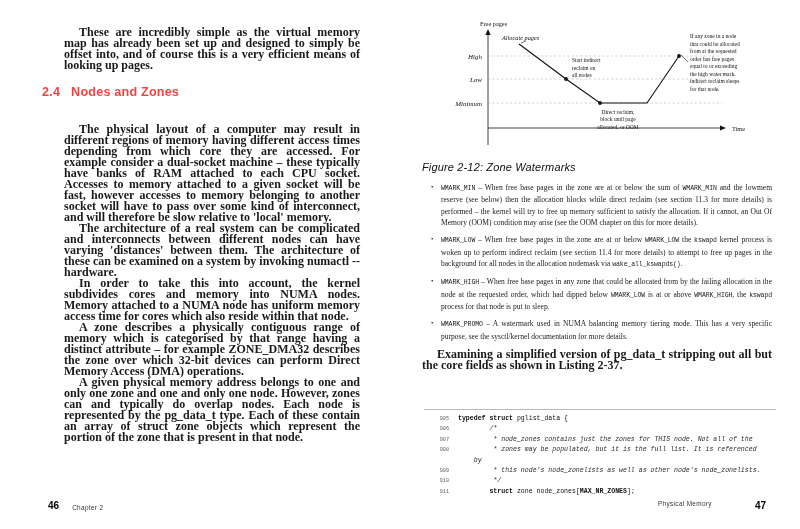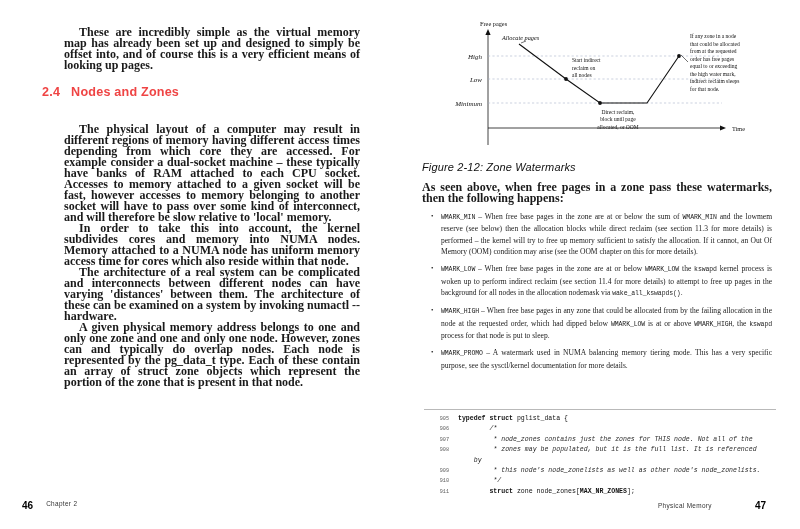--- a/index.html
+++ b/index.html
@@ -152,31 +152,31 @@
   
   .footer {
     position: absolute;
     left: 0;
     bottom: 0;
     width: 800px;
     height: 48px;
   }
   .footer-left {
     position: absolute;
-    left: 22px;
+    left: 48px;
+    bottom: 18px;
+    display: flex;
+    align-items: flex-end;
+  }
+  .footer-right {
+    position: absolute;
+    right: 34px;
     bottom: 18px;
     display: flex;
     align-items: flex-start;
-  }
-  .footer-right {
-    position: absolute;
-    right: 34px;
-    bottom: 18px;
-    display: flex;
-    align-items: center;
     gap: 30px;
   }
   .folio {
     font-family: "Liberation Sans", "DejaVu Sans", sans-serif;
     font-weight: bold;
     font-size: 10px;
     color: #000;
   }
   .runhead {
     font-family: "Liberation Sans", "DejaVu Sans", sans-serif;
@@ -220,22 +220,23 @@
 
     <div class="col col-left">
 
       <p class="body">These are incredibly simple as the virtual memory map has already been set up and designed to simply be offset into, and of course this is a very efficient means of looking up pages.</p>
 
       <h2 class="section">
         <span class="num">2.4</span><span>Nodes and Zones</span>
       </h2>
 
       <p class="body">The physical layout of a computer may result in different regions of memory having different access times depending from which core they are accessed. For example consider a dual-socket machine – these typically have banks of RAM attached to each CPU socket. Accesses to memory attached to a given socket will be fast, however accesses to memory belonging to another socket will have to pass over some kind of interconnect, and will therefore be slow relative to 'local' memory.</p>
+      <p class="body">The architecture of a real system can be complicated and interconnects between different nodes can have varying 'distances' between them. The architecture of these can be examined on a system by invoking numactl --hardware.</p>
       <p class="body">In order to take this into account, the kernel subdivides cores and memory into NUMA nodes. Memory attached to a NUMA node has uniform memory access time for cores which also reside within that node.</p>
-      <p class="body">The architecture of a real system can be complicated and interconnects between different nodes can have varying 'distances' between them. The architecture of these can be examined on a system by invoking numactl --hardware.</p>
+      <p class="body">A zone describes a physically contiguous range of memory which is categorised by that range having a distinct attribute – for example ZONE_DMA32 describes the zone over which 32-bit devices can perform Direct Memory Access (DMA) operations.</p>
       <p class="body">A given physical memory address belongs to one and only one zone and one and only one node. However, zones can and typically do overlap nodes. Each node is represented by the pg_data_t type. Each of these contain an array of struct zone objects which represent the portion of the zone that is present in that node.</p>
 
     </div>
 
     <div class="col col-right">
 
       <div class="figure-wrap">
         <svg class="figure-svg" width="352" height="138" viewBox="0 0 352 138">
 
           <line x1="66" y1="18" x2="66" y2="130" stroke="#111" stroke-width="0.8"></line>
@@ -280,29 +281,29 @@
           <text class="annot-sm" x="268" y="45.5" text-anchor="start">order has free pages</text>
           <text class="annot-sm" x="268" y="53" text-anchor="start">equal to or exceeding</text>
           <text class="annot-sm" x="268" y="60.5" text-anchor="start">the high water mark,</text>
           <text class="annot-sm" x="268" y="68" text-anchor="start">indirect reclaim sleeps</text>
           <text class="annot-sm" x="268" y="75.5" text-anchor="start">for that node.</text>
         </svg>
       </div>
 
       <div class="fig-caption">Figure 2-12:  Zone Watermarks</div>
 
-      <p class="body noindent">As seen above, when free pages in a zone pass these watermarks, then the following happens:</p>
 
       <ul class="bullets">
         <li><span class="mono">WMARK_MIN</span> – When free base pages in the zone are at or below the sum of <span class="mono">WMARK_MIN</span> and the lowmem reserve (see below) then the allocation blocks while <span class="ital">direct reclaim</span> (see section 11.3 for more details) is performed – the kernel will try to free up memory sufficient to satisfy the allocation. If it cannot, an Out Of Memory (OOM) condition may arise (see the OOM chapter on this for more details).</li>
         <li><span class="mono">WMARK_LOW</span> – When free base pages in the zone are at or below <span class="mono">WMARK_LOW</span> the <span class="mono">kswapd</span> kernel process is woken up to perform <span class="ital">indirect reclaim</span> (see section 11.4 for more details) to attempt to free up pages in the background for all nodes in the allocation nodemask via <span class="mono">wake_all_kswapds()</span>.</li>
         <li><span class="mono">WMARK_HIGH</span> – When free base pages in any zone that could be allocated from by the failing allocation in the node at the requested order, which had dipped below <span class="mono">WMARK_LOW</span> is at or above <span class="mono">WMARK_HIGH</span>, the <span class="mono">kswapd</span> process for that node is put to sleep.</li>
         <li><span class="mono">WMARK_PROMO</span> – A watermark used in NUMA balancing memory tiering mode. This has a very specific purpose, see the sysctl/kernel documentation for more details.</li>
       </ul>
 
+      <p class="body">Examining a simplified version of pg_data_t stripping out all but the core fields as shown in Listing 2-37.</p>
 
     </div>
   </div>
 
   <div class="listing">
     <div class="code-row">
       <span class="code-ln">905</span>
       <span class="code-txt"><b>typedef struct</b> pglist_data {</span>
     </div>
     <div class="code-row">

